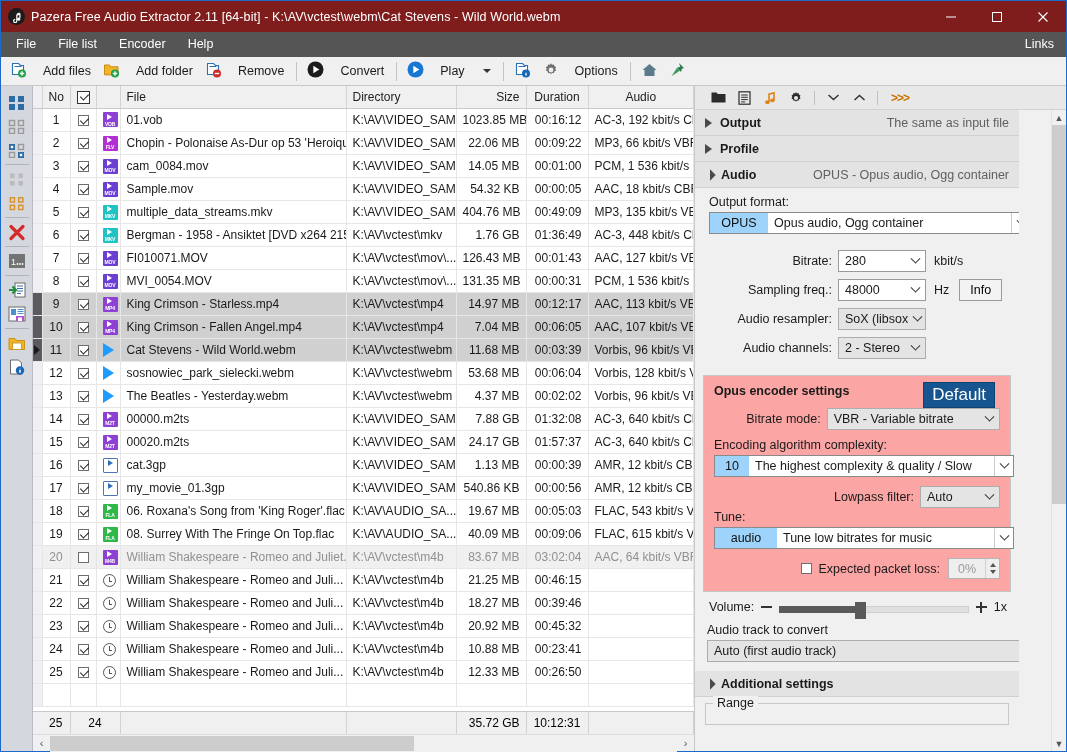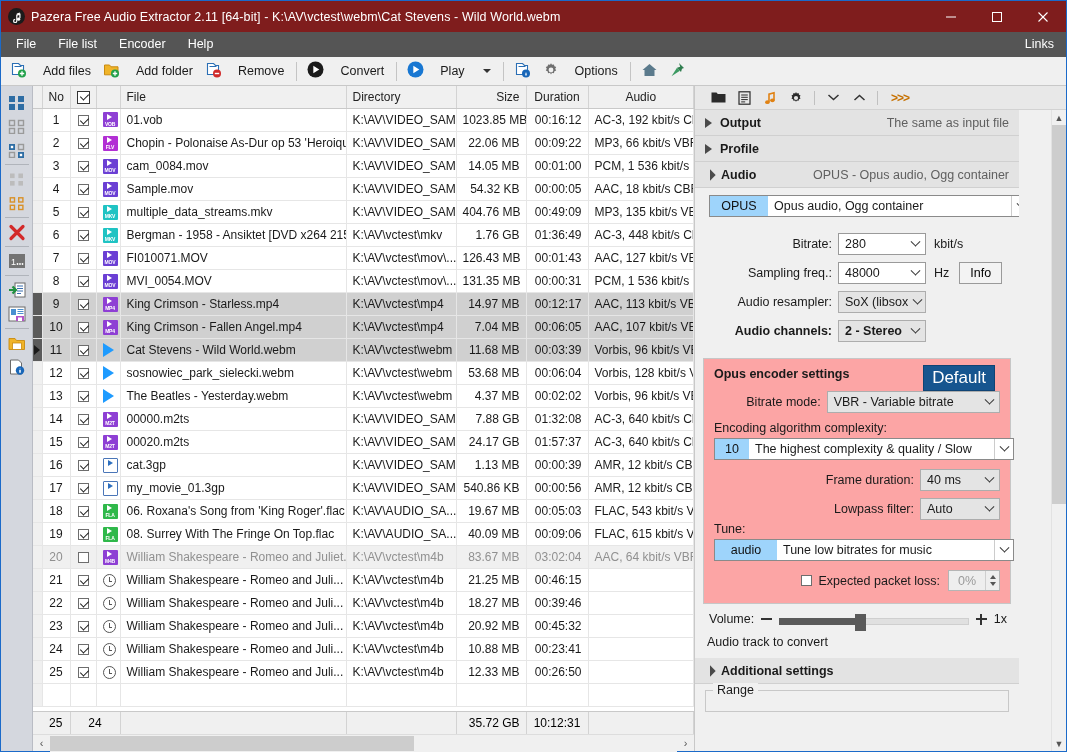--- a/index.html
+++ b/index.html
@@ -824,20 +824,21 @@
             <span class="sec-right"></span>
           </div>
 
           <div class="section">
             <span class="sec-tri open"></span>
             <span class="sec-title">Audio</span>
             <span class="sec-right">OPUS - Opus audio, Ogg container</span>
           </div>
 
           <div class="pad">
+            <div class="lbl" style="margin-bottom:3px;">Output format:</div>
             <div class="combo" style="width:322px;margin-bottom:16px;">
               <span class="tagbox" style="width:58px;">OPUS</span>
               <span class="txt">Opus audio, Ogg container</span>
               <span class="arrowbox">
                   <span class="chv"></span>
                 </span>
             </div>
 
             <div class="row">
               <span class="rl" style="width:123px;">Bitrate:</span>
@@ -865,21 +866,21 @@
             <div class="row">
               <span class="rl" style="width:123px;">Audio resampler:</span>
               <span class="combo flat" style="width:88px;margin-left:6px;">
                 <span class="txt">SoX (libsoxr)</span>
                 <span class="arrowbox">
                     <span class="chv"></span>
                   </span>
               </span>
             </div>
 
-            <div class="row" style="margin-bottom:16px;font-weight:bold;">
+            <div class="row" style="margin-bottom:16px;">
               <span class="rl" style="width:123px;">Audio channels:</span>
               <span class="combo flat" style="width:88px;margin-left:6px;">
                 <span class="txt">2 - Stereo</span>
                 <span class="arrowbox">
                     <span class="chv"></span>
                   </span>
               </span>
             </div>
           </div>
 
@@ -899,29 +900,20 @@
 
             <div class="lbl" style="margin-bottom:3px;">Encoding algorithm complexity:</div>
             <div class="combo" style="width:300px;margin-bottom:9px;">
               <span class="tagbox" style="width:34px;">10</span>
               <span class="txt">The highest complexity &amp; quality / Slow</span>
               <span class="arrowbox">
                   <span class="chv"></span>
                 </span>
             </div>
 
-            <div class="row" style="margin-bottom:7px;justify-content:flex-end;">
-              <span class="rl">Frame duration:</span>
-              <span class="combo flat" style="width:80px;margin-left:6px;">
-                <span class="txt">40 ms</span>
-                <span class="arrowbox">
-                    <span class="chv"></span>
-                  </span>
-              </span>
-            </div>
 
             <div class="row" style="margin-bottom:2px;justify-content:flex-end;">
               <span class="rl">Lowpass filter:</span>
               <span class="combo flat" style="width:80px;margin-left:6px;">
                 <span class="txt">Auto</span>
                 <span class="arrowbox">
                     <span class="chv"></span>
                   </span>
               </span>
             </div>
@@ -955,20 +947,26 @@
               <span class="trk"></span>
                 <span class="fill"></span>
                 <span class="knob"></span>
             </span>
             <span class="plusg"></span>
             <span class="lbl">1x</span>
           </div>
 
           <div style="padding:9px 12px 0 12px;">
             <div class="lbl" style="margin-bottom:3px;">Audio track to convert</div>
+            <div class="combo flat" style="width:330px;">
+              <span class="txt">Auto (first audio track)</span>
+              <span class="arrowbox">
+                  <span class="chv"></span>
+                </span>
+            </div>
           </div>
 
           <div class="section" style="margin-top:9px;">
             <span class="sec-tri open"></span>
             <span class="sec-title">Additional settings</span>
           </div>
 
           <div class="fieldset">
             <span class="leg">Range</span>
           </div>

